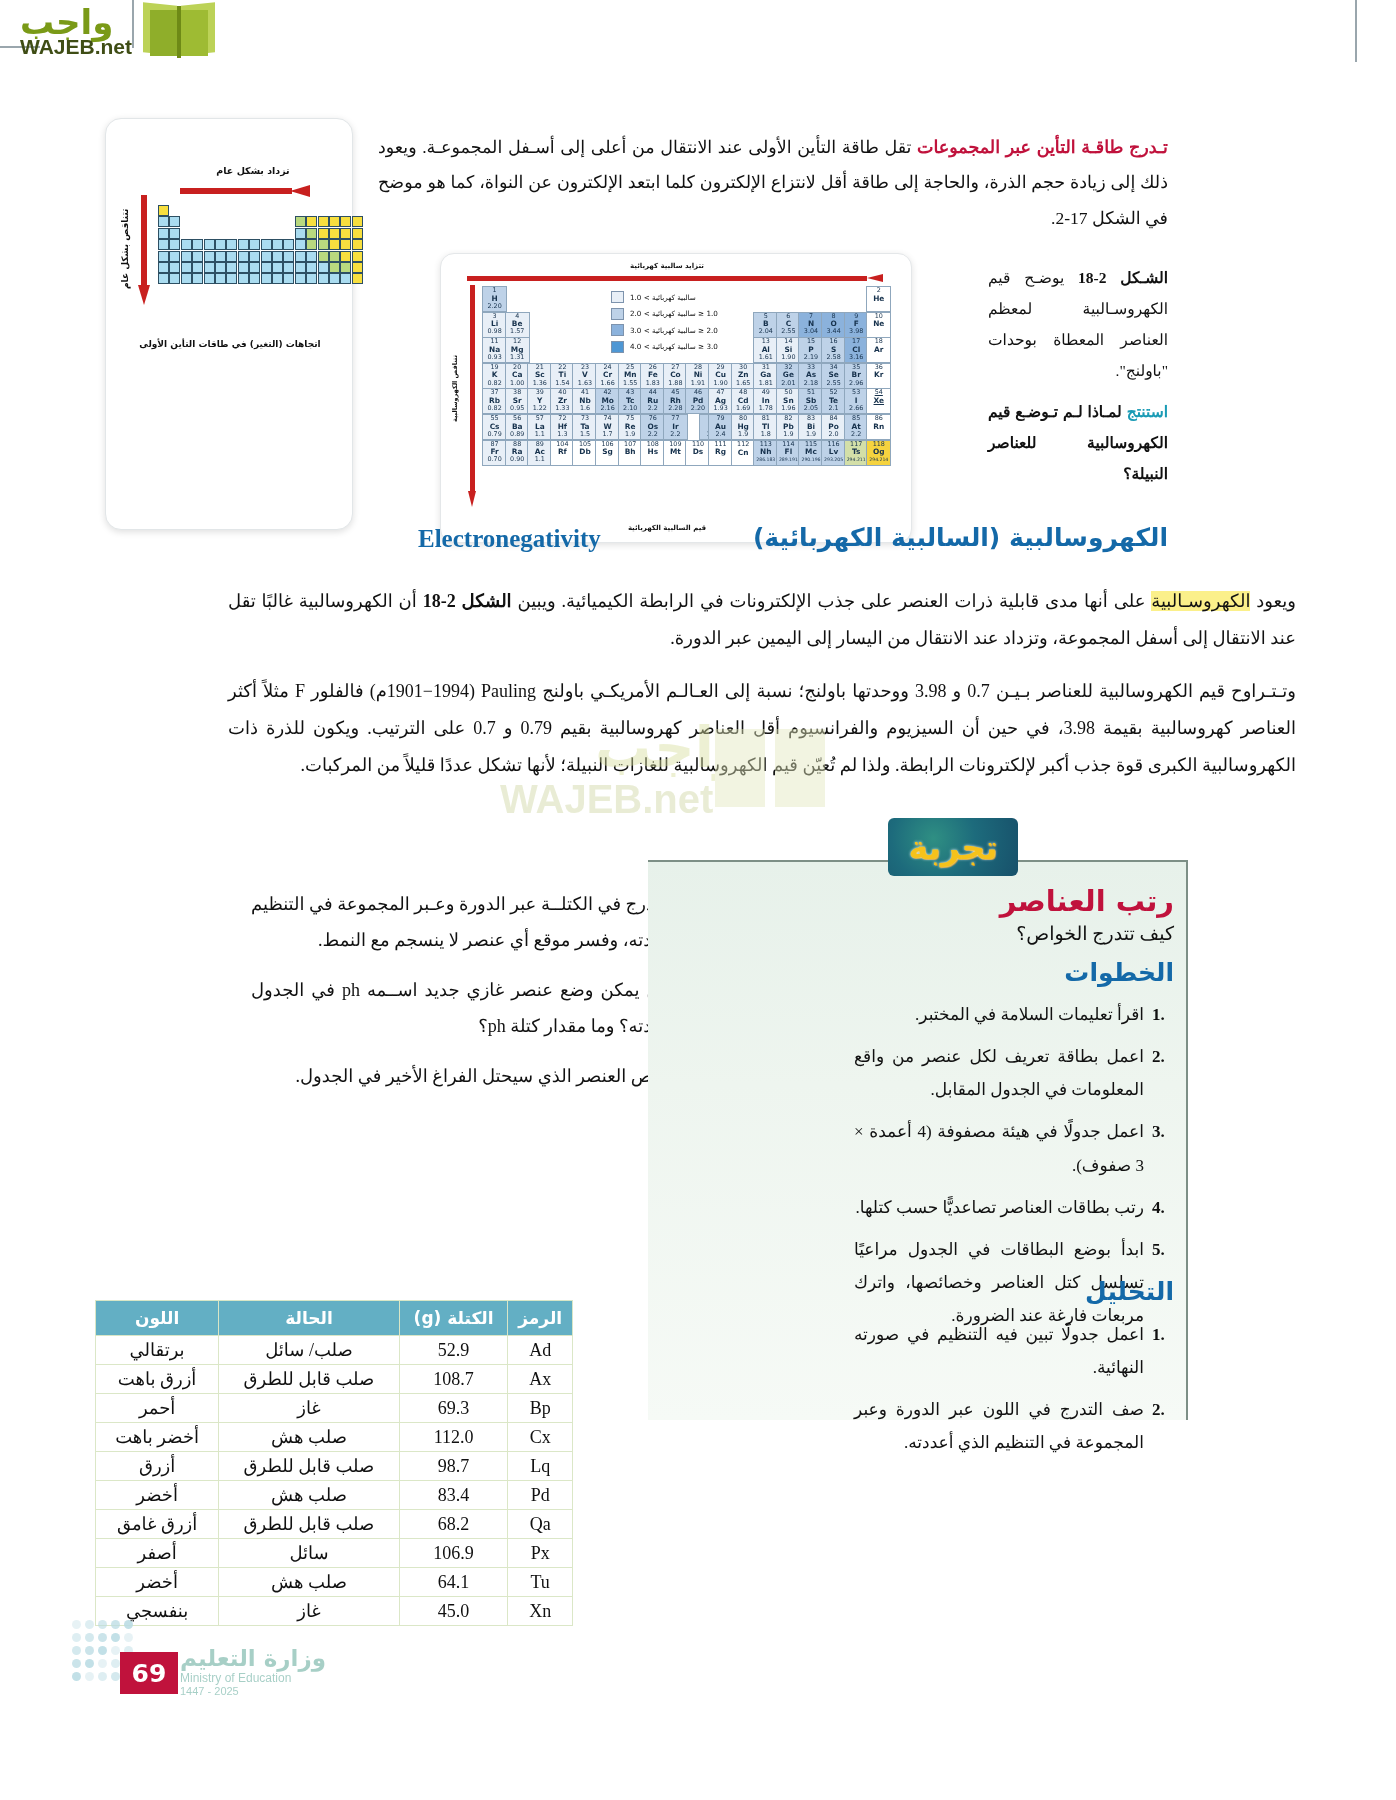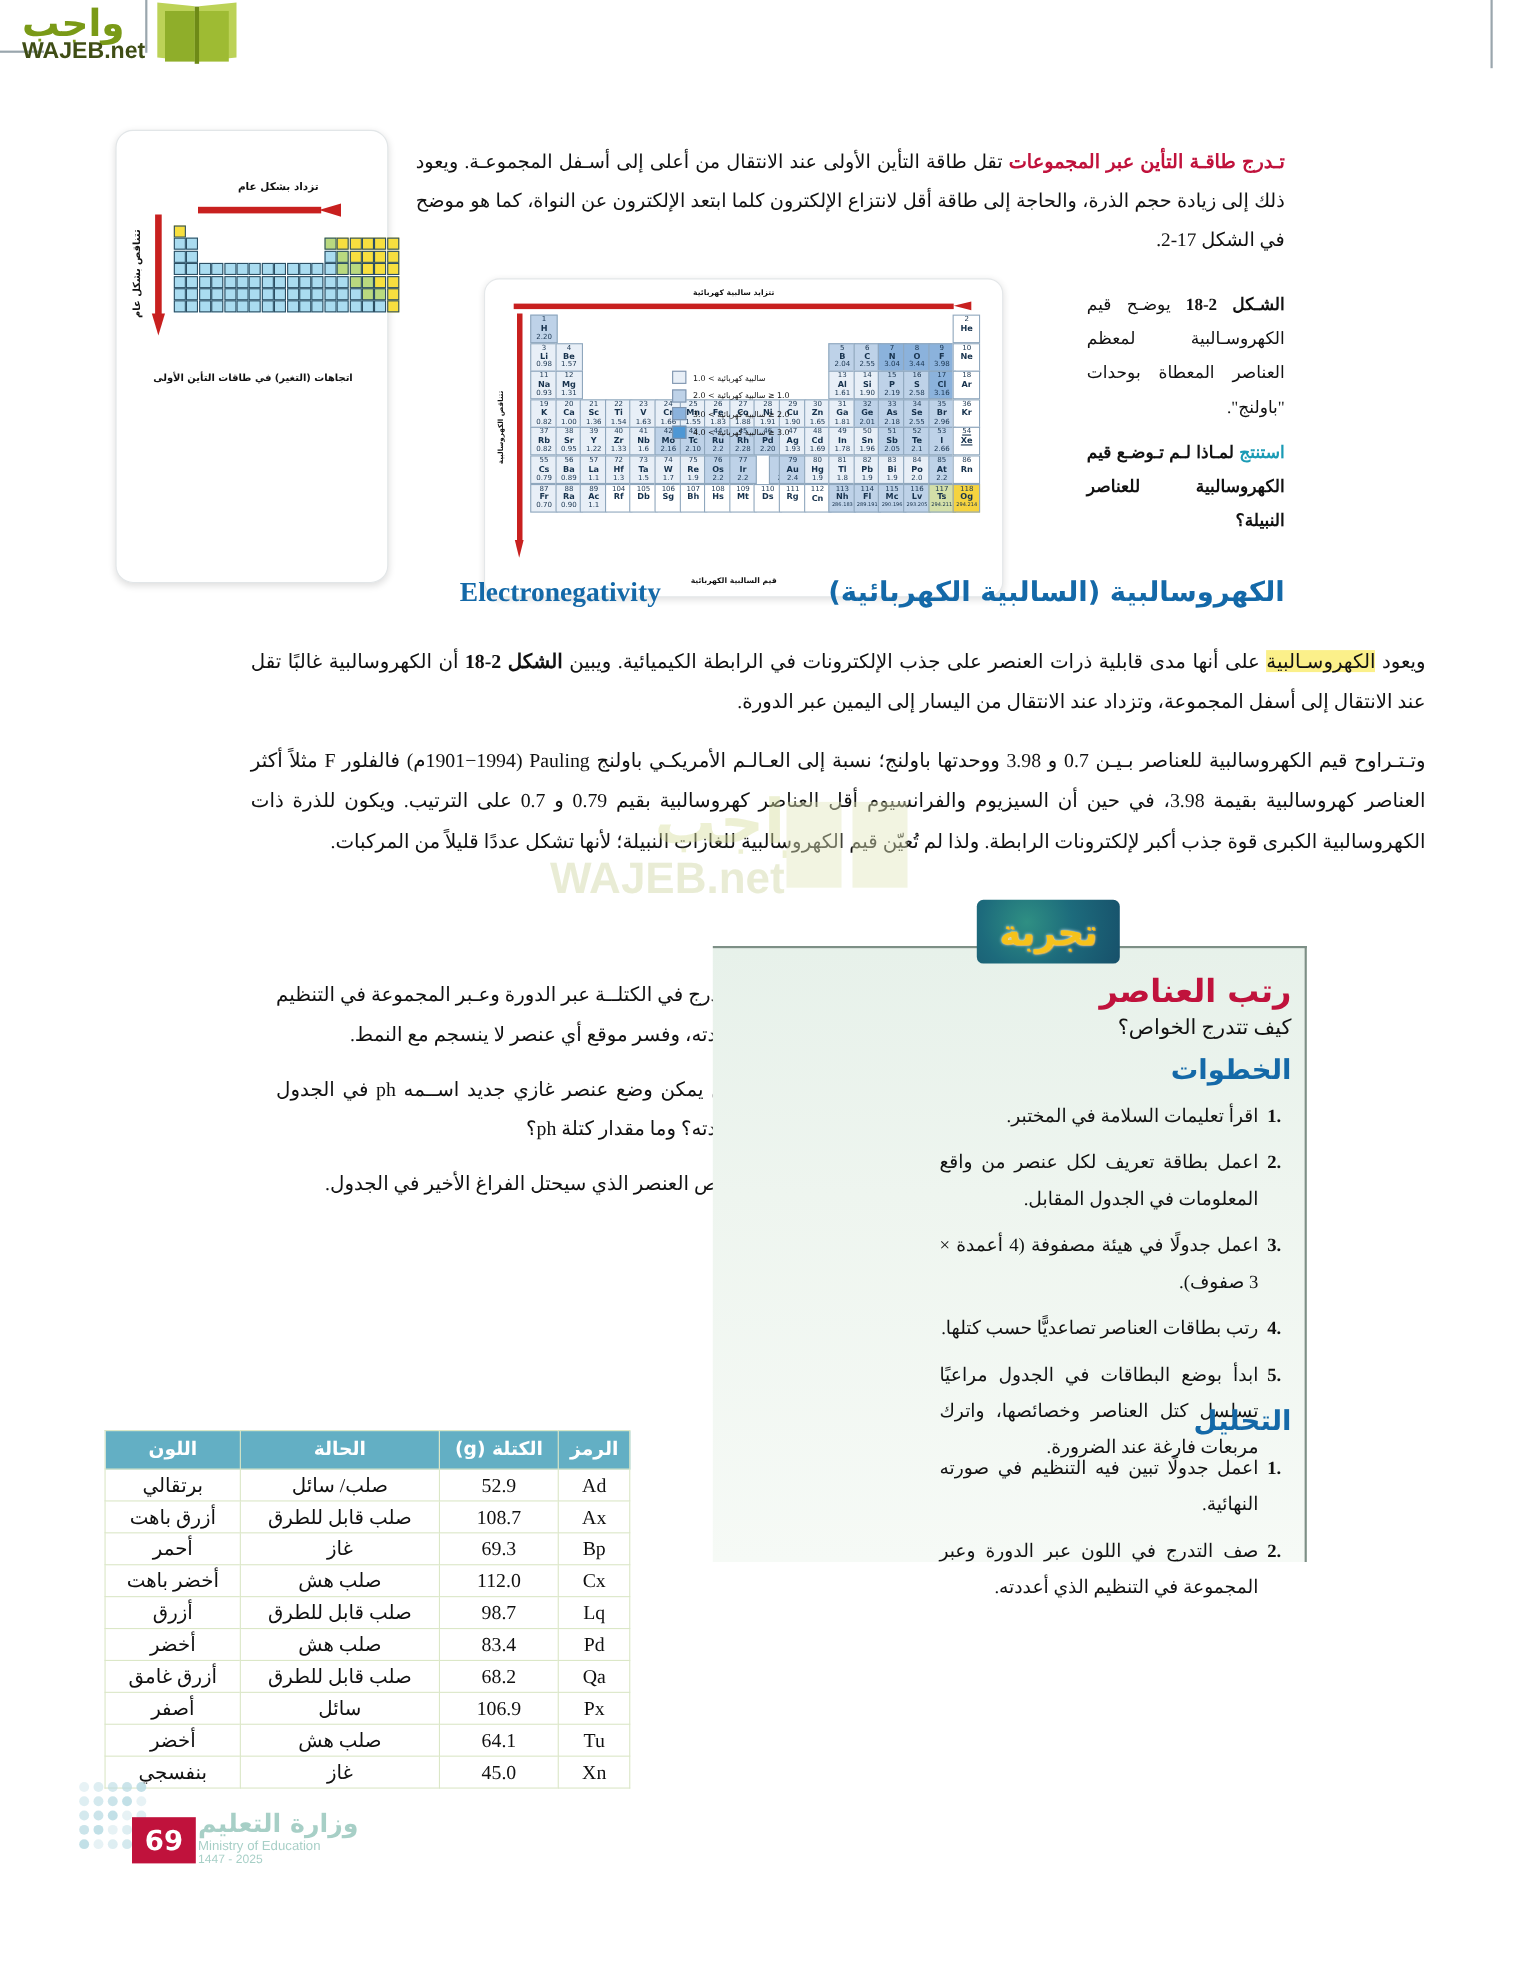--- a/index.html
+++ b/index.html
@@ -89,21 +89,21 @@
   .pcell .sy { font-size:7.4px; line-height:8.2px; font-weight:bold; display:block;}
   .pcell .en { font-size:6.4px; line-height:7.8px; display:block;}
   .pcell .en.tiny { font-size:4.6px; }
   .en0 { background:#ffffff; }
   .en1 { background:#e8eff7; }
   .en2 { background:#bed2e8; }
   .en3 { background:#8bb2dc; }
   .engreen { background:#d3dfa8; }
   .enyellow{ background:#f5d33f; }
   .noble   { background:#ffffff; }
-  #pt-legend { position:absolute; left:170px; top:36px; width:210px;margin-top:46px;}
+  #pt-legend { position:absolute; left:170px; top:36px; width:210px;}
   .leg-row { display:flex; align-items:center; gap:6px; height:14px; direction:rtl;
              justify-content:flex-end; margin-bottom:2.5px;}
   .leg-sw { width:13px; height:12px; border:0.6px solid #7d93ad; flex:0 0 auto;}
   .leg-tx { font-size:7.2px; color:#111; font-family:"DejaVu Sans", sans-serif; white-space:nowrap;}
 
   
   #fig218-text { position:absolute; right:228px; top:262px; width:180px;
      font-size:15.5px; line-height:2.0; color:#111; text-align:justify;}
   .qword { color:#1a9bb5; font-weight:bold; }
 

